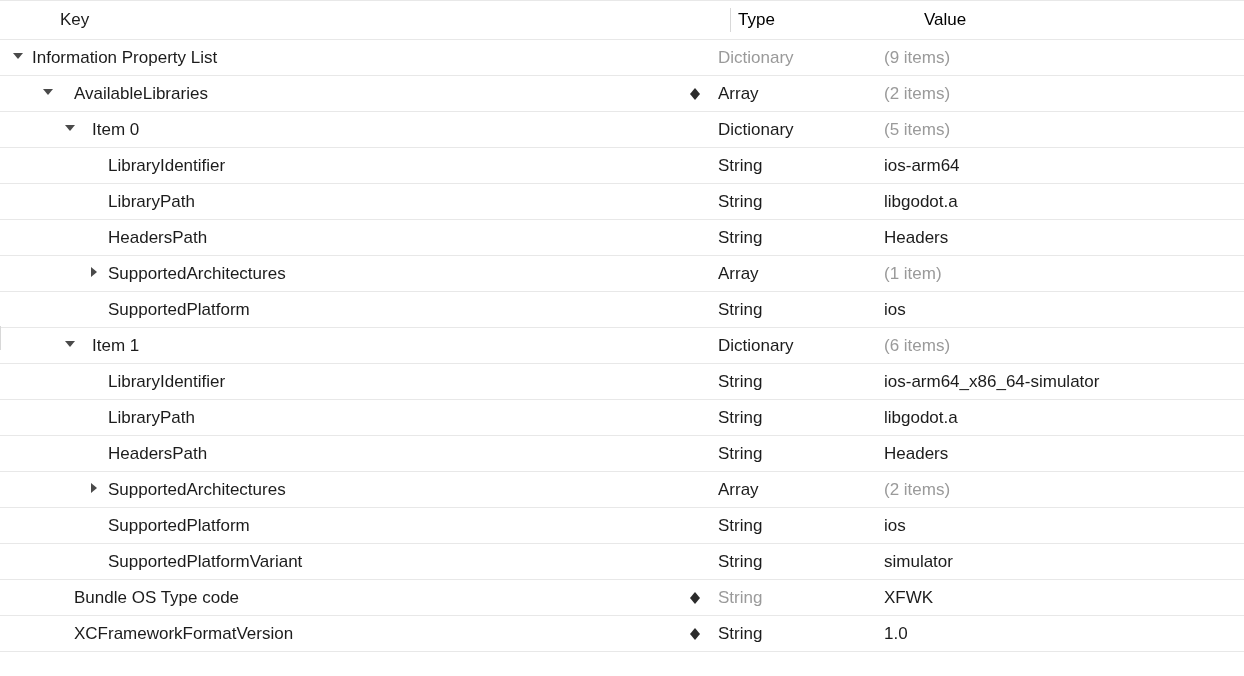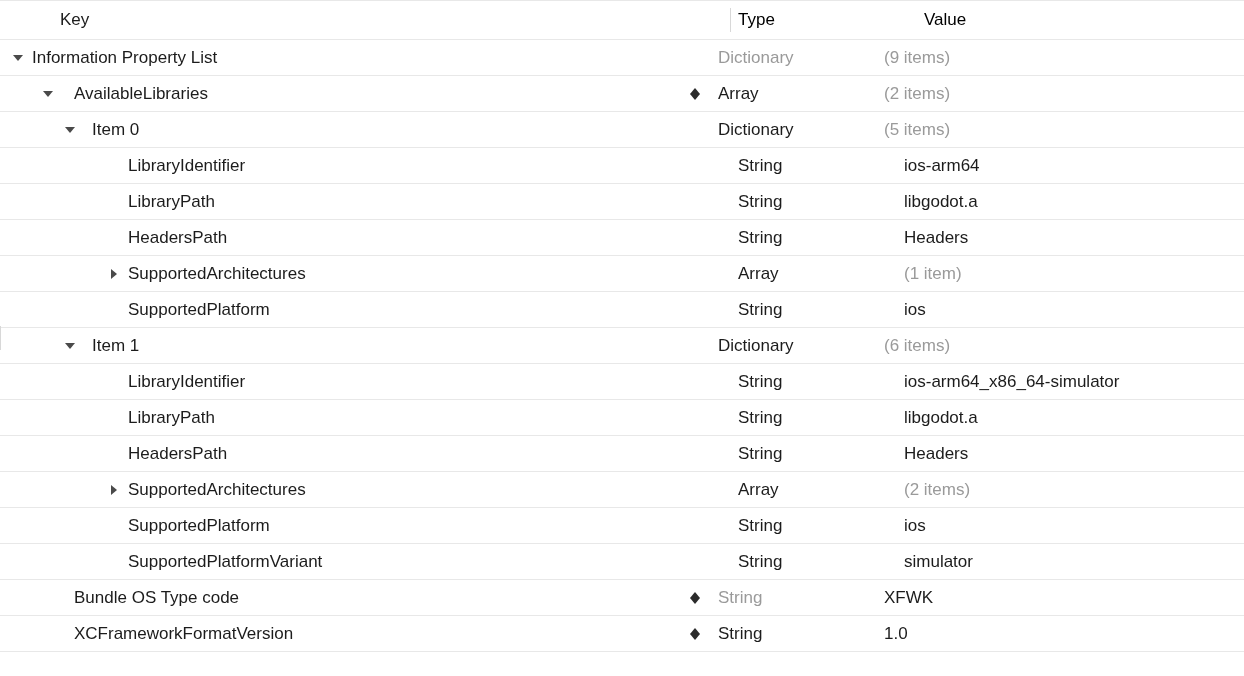--- a/index.html
+++ b/index.html
@@ -20,21 +20,20 @@
   .header-row {
     display: flex;
     align-items: center;
     height: 40px;
     border-top: 1px solid #e8e8e8;
     border-bottom: 1px solid #e8e8e8;
   }
   .col-key {
     flex: 0 0 710px;
     display: flex;
-    align-items: center;
     position: relative;
     padding-right: 36px;
   }
   .col-type {
     flex: 0 0 166px;
     padding-left: 8px;
     position: relative;
   }
   .col-value {
     flex: 1;
@@ -73,21 +72,21 @@
     height: 22px;
     display: flex;
     flex-direction: column;
     justify-content: center;
     align-items: center;
   }
   .stepper svg { width: 10px; height: 6px; fill: #2b2b2b; }
   .indent-0 { padding-left: 10px; }
   .indent-1 { padding-left: 40px; gap: 12px; }
   .indent-2 { padding-left: 62px; gap: 8px; }
-  .indent-3 { padding-left: 86px; margin-left: 20px; }
+  .indent-3 { padding-left: 86px; }
 </style>
 </head>
 <body>
 
 <div class="plist-table">
 
   <div class="header-row">
     <div class="col-key">
       <span>Key</span>
     </div>

